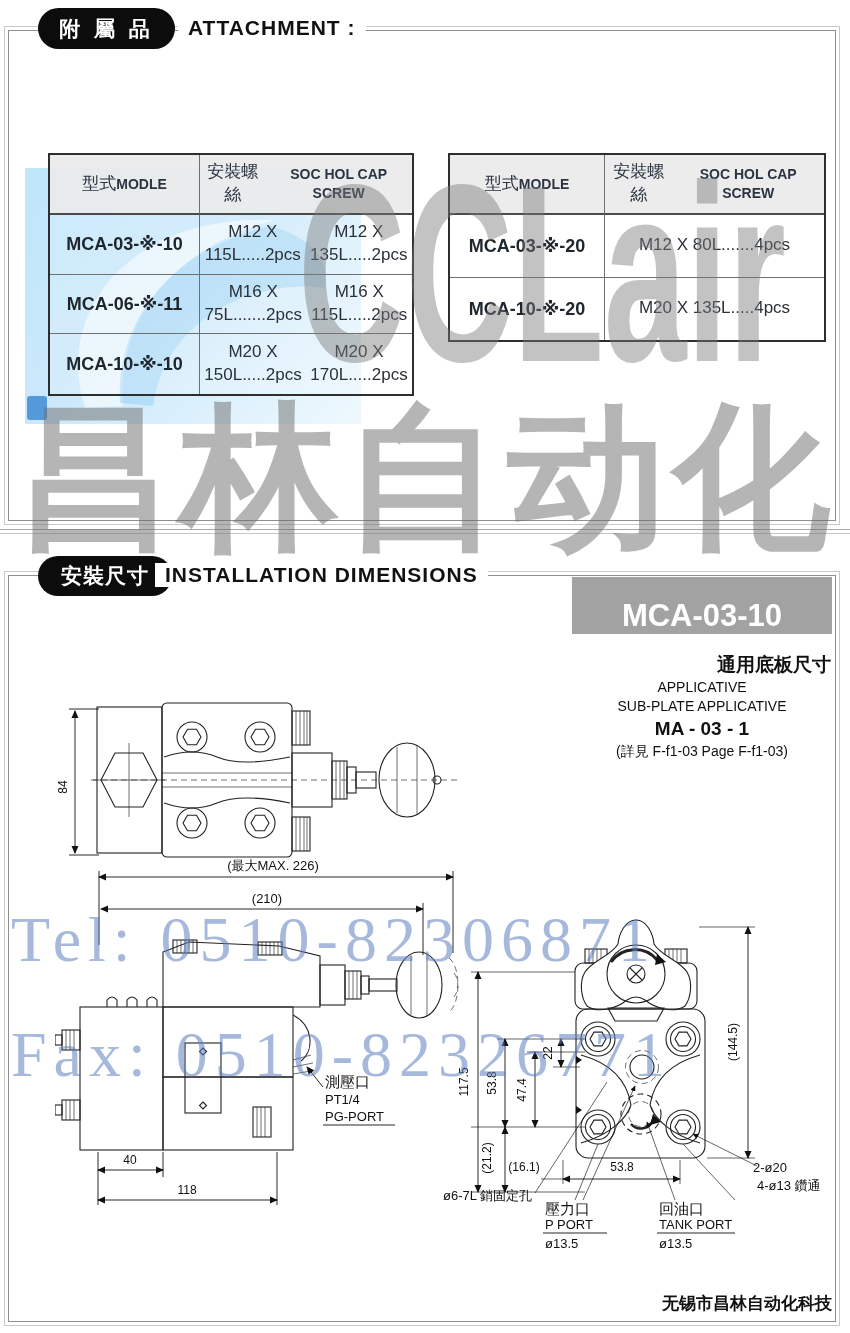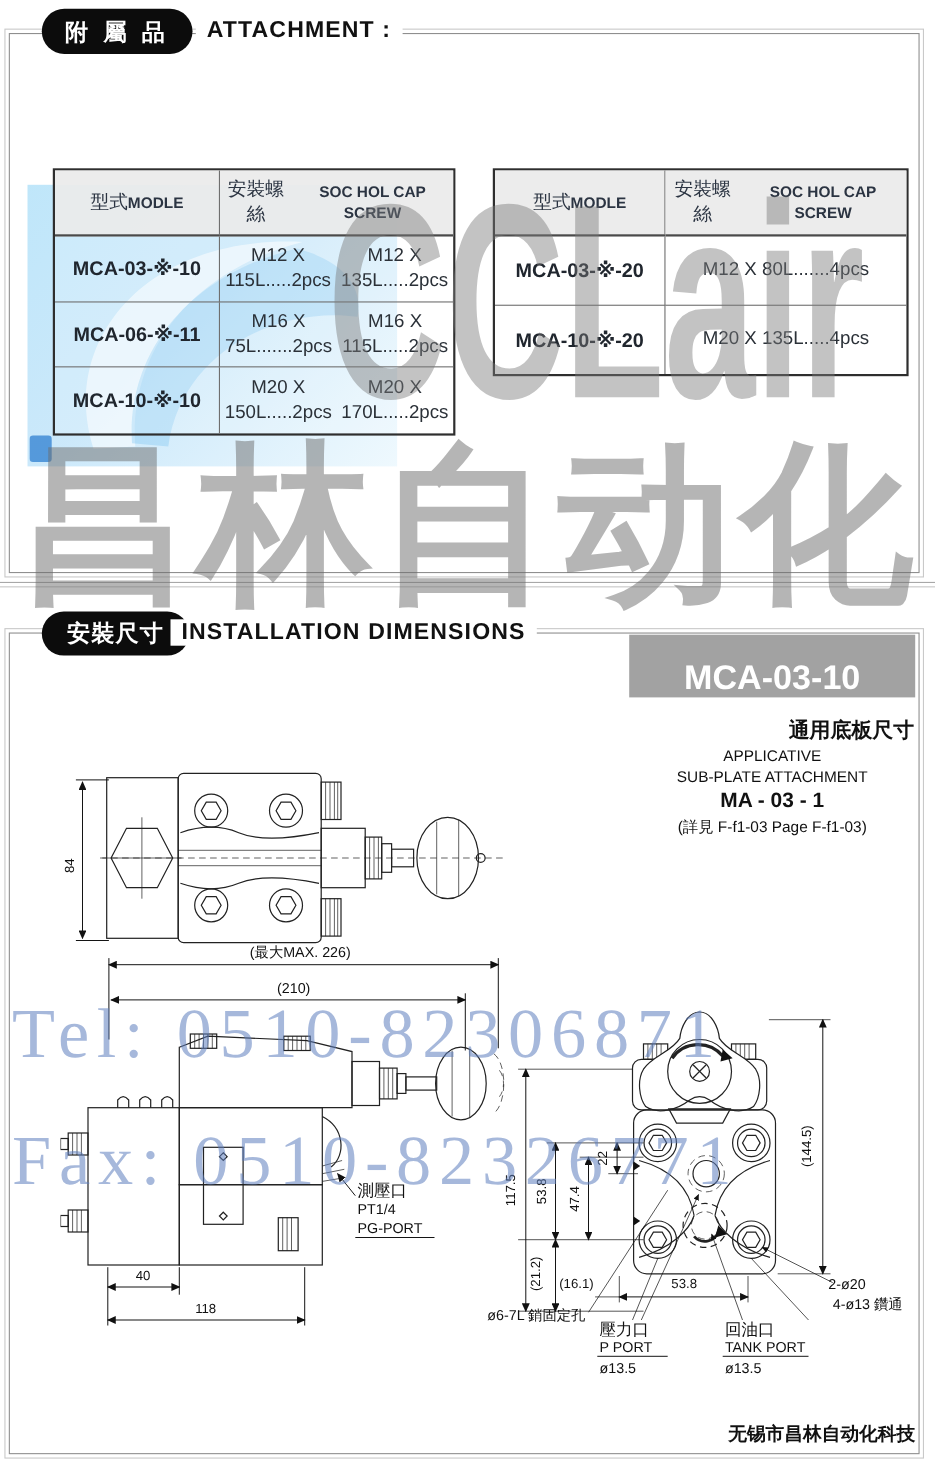--- a/index.html
+++ b/index.html
@@ -128,21 +128,21 @@
   </div>
   <div class="abs sec-title" style="left:155px;top:563px;">INSTALLATION DIMENSIONS</div>
 
   <div class="abs" id="model-box">
     <span>MCA-03-10</span>
   </div>
 
   <div class="abs" id="subplate">
     <div class="l1">通用底板尺寸</div>
     <div class="l2">APPLICATIVE</div>
-    <div class="l2">SUB-PLATE ATTACHMENT</div>
+    <div class="l2">SUB-PLATE APPLICATIVE</div>
     <div class="l4">MA - 03 - 1</div>
     <div class="l5">(詳見 F-f1-03  Page F-f1-03)</div>
   </div>
 
   <svg class="abs" style="left:55px;top:695px;" width="410" height="175" viewBox="0 0 410 175">
     <defs>
       <marker id="a1" markerWidth="9" markerHeight="8" refX="8" refY="4" orient="auto-start-reverse">
         <path d="M0 0L9 4L0 8Z" fill="#111"></path>
       </marker>
     </defs>

